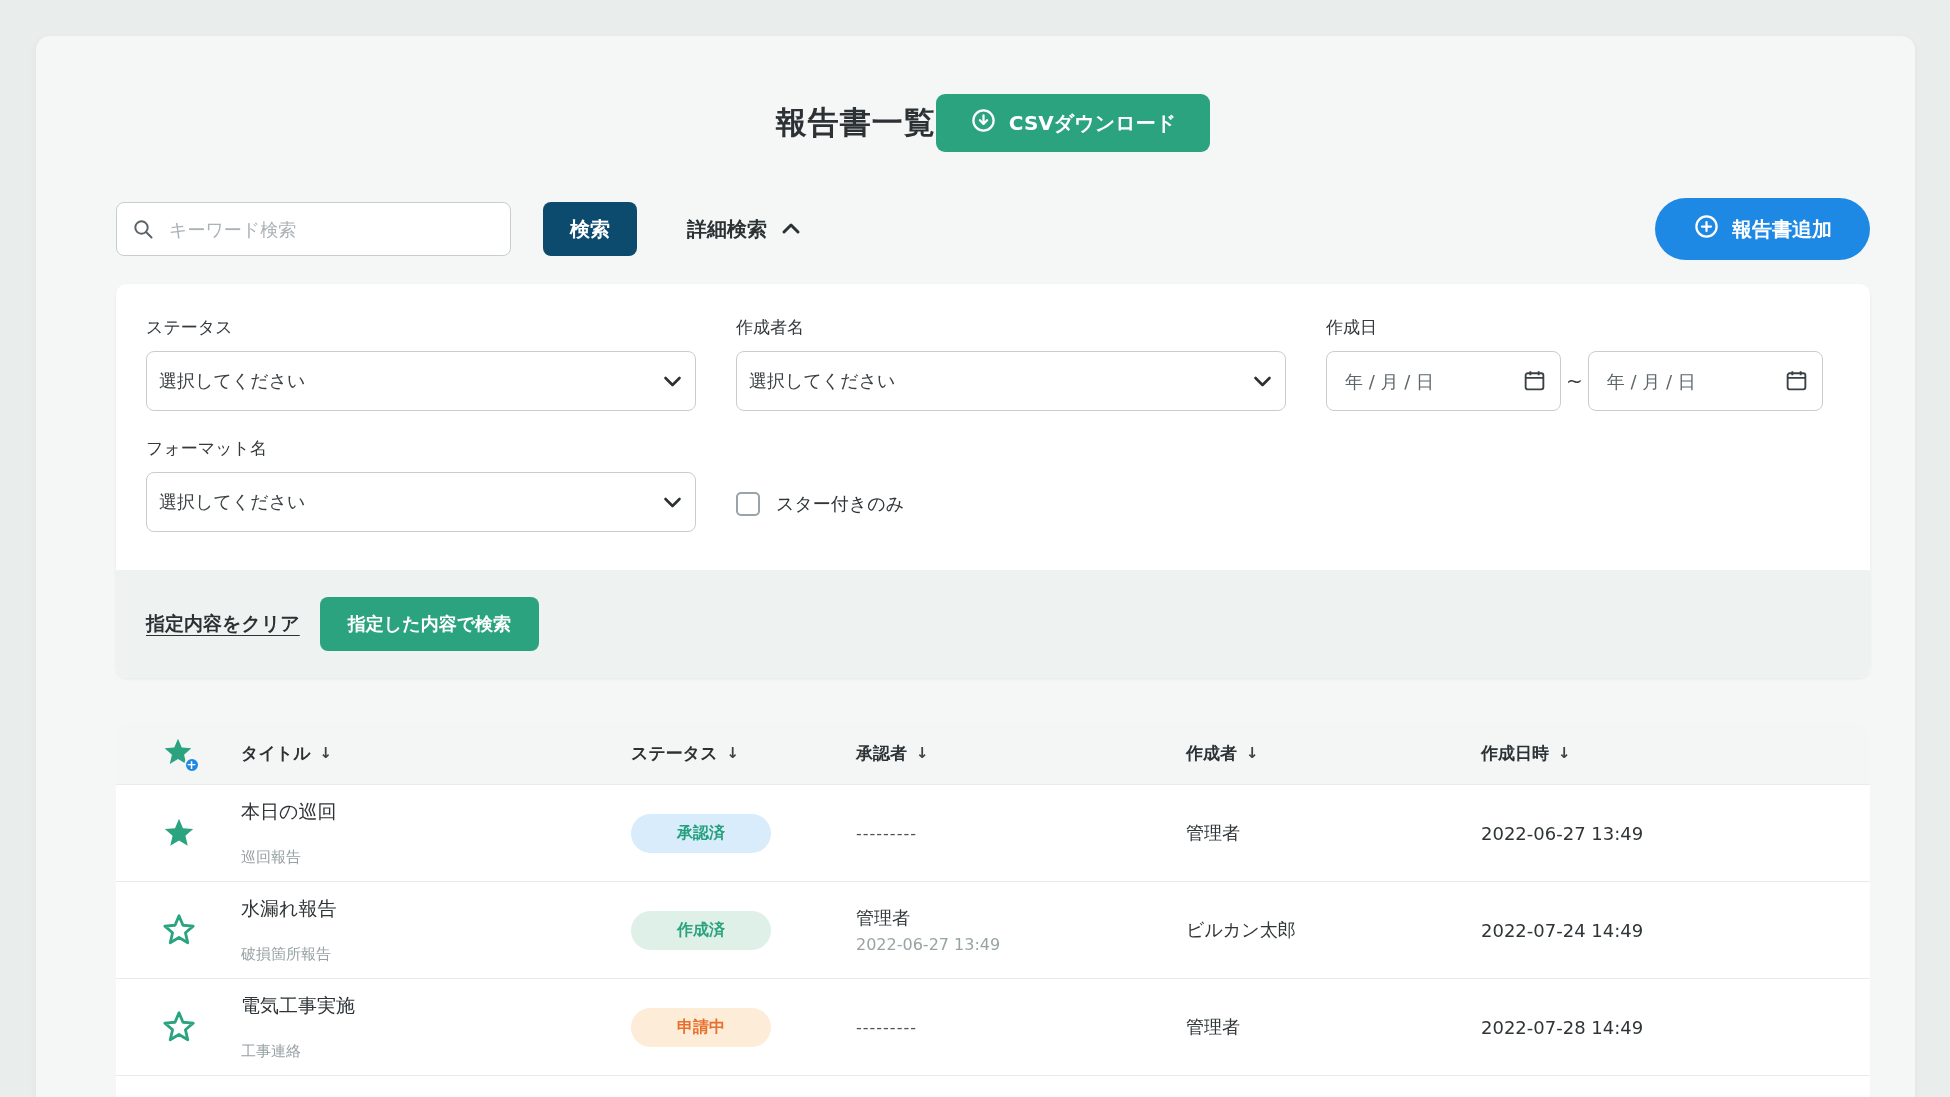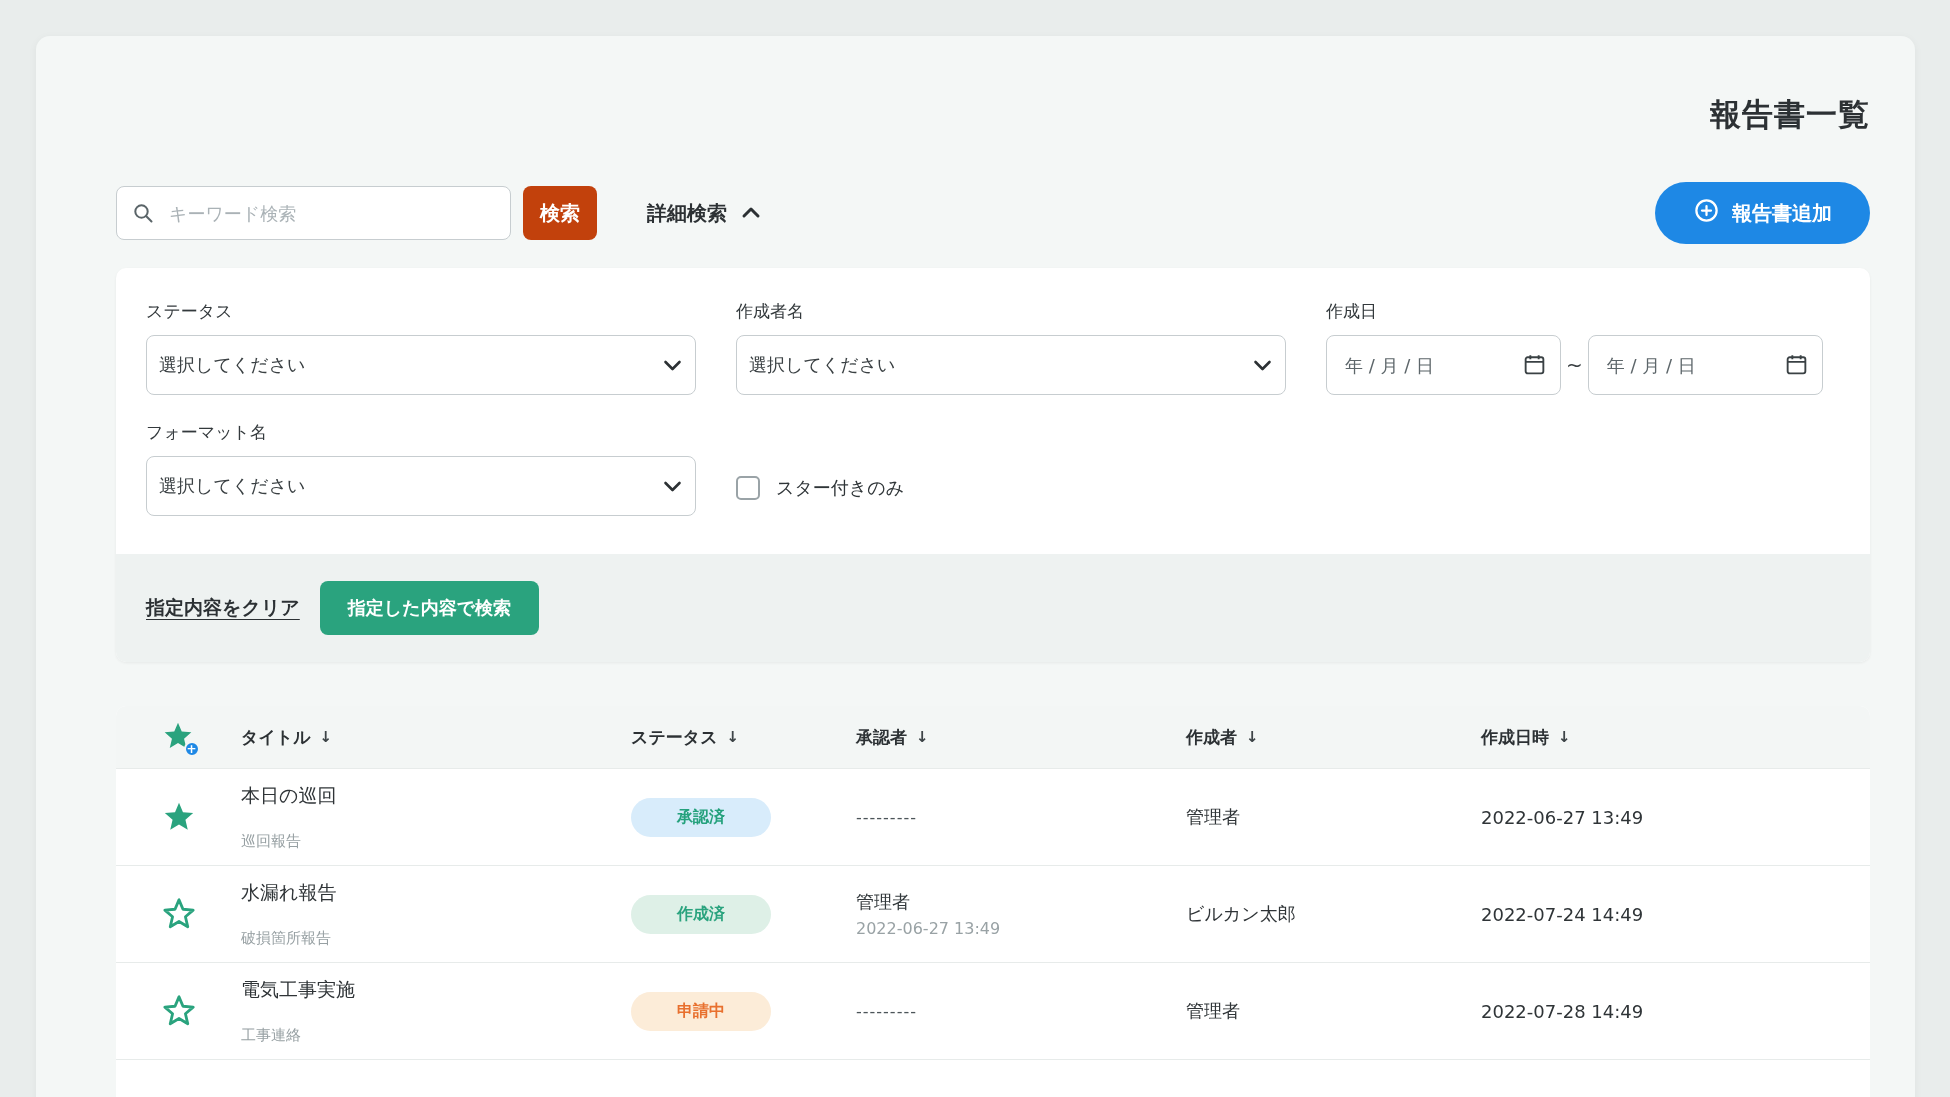--- a/index.html
+++ b/index.html
@@ -12,41 +12,41 @@
   .card {
     position:absolute; left:36px; top:36px;
     width:1879px; height:1240px;
     background:#f4f7f6;
     border-radius:14px;
     padding:58px 45px 0 80px;
     box-shadow:0 2px 8px rgba(0,0,0,0.05);
   }
 
   
-  .top-row { display:flex; justify-content:flex-end; align-items:center; }
+  .top-row { display:flex; justify-content:center; align-items:center; }
   .page-title { font-size:31px; font-weight:bold; color:#2c3134; letter-spacing:1px; }
   .btn {
     display:inline-flex; align-items:center; justify-content:center; gap:12px;
     border:none; cursor:pointer; font-family:inherit; font-weight:bold; color:#fff;
   }
   .btn-csv { background:#2aa37e; border-radius:9px; height:58px; padding:0 34px; font-size:20px; }
   .btn-add { background:#1e88e5; border-radius:999px; height:62px; padding:0 38px; font-size:20px; }
 
   
   .search-row { margin-top:46px; display:flex; align-items:center; justify-content:space-between; }
   .search-left { display:flex; align-items:center; }
   .search-box { position:relative; width:395px; }
   .search-box input {
     width:100%; height:54px; border:1px solid #c7cdd0; border-radius:8px;
     background:#fff; padding:0 16px 0 52px; font-size:18px; color:#333;
     font-family:inherit; outline:none;
   }
   .search-box input::placeholder { color:#aab2b6; }
   .search-icon { position:absolute; left:15px; top:15px; }
-  .btn-search { background:#c2410c; border-radius:8px; height:54px; padding:0 17px; font-size:20px; margin-left:12px; }
+  .btn-search { background:#0c4a6e; border-radius:8px; height:54px; padding:0 27px; font-size:20px; margin-left:32px; }
   .adv-toggle { display:flex; align-items:flex-start; gap:14px; margin-left:50px; font-size:20px; font-weight:bold; color:#2c3134; cursor:pointer; }
 
   
   .panel { margin-top:24px; background:#fff; border-radius:10px; box-shadow:0 1px 3px rgba(0,0,0,0.06); }
   .panel-body { padding:32px 30px 38px; }
   .field-row { display:flex; gap:40px; }
   .field-row + .field-row { margin-top:26px; }
   .field-label { font-size:17px; color:#33393c; margin-bottom:12px; }
   .select {
     width:550px; height:60px; border:1px solid #c7cdd0; border-radius:8px;
@@ -118,20 +118,29 @@
     border:2px solid #f3f6f5; line-height:1;
   }
 </style>
 </head>
 <body>
 
 <div class="card">
 
   <div class="top-row">
     <h1 class="page-title">報告書一覧</h1>
+    <button class="btn btn-csv">
+      <span>
+        <svg width="27" height="27" viewBox="0 0 24 24" fill="none">
+          <circle cx="12" cy="12" r="9" stroke="#fff" stroke-width="2"></circle>
+          <path d="M12 7.5v7M8.8 11.8l3.2 3.2 3.2-3.2" stroke="#fff" stroke-width="2" stroke-linecap="round" stroke-linejoin="round"></path>
+        </svg>
+      </span>
+      <span>CSVダウンロード</span>
+    </button>
   </div>
 
   <div class="search-row">
     <div class="search-left">
       <div class="search-box">
         <span class="search-icon">
           <svg width="24" height="24" viewBox="0 0 24 24">
             <circle cx="10.5" cy="10.5" r="6.2" fill="none" stroke="#5a6468" stroke-width="2"></circle>
             <line x1="15.3" y1="15.3" x2="20.5" y2="20.5" stroke="#5a6468" stroke-width="2" stroke-linecap="round"></line>
           </svg>

